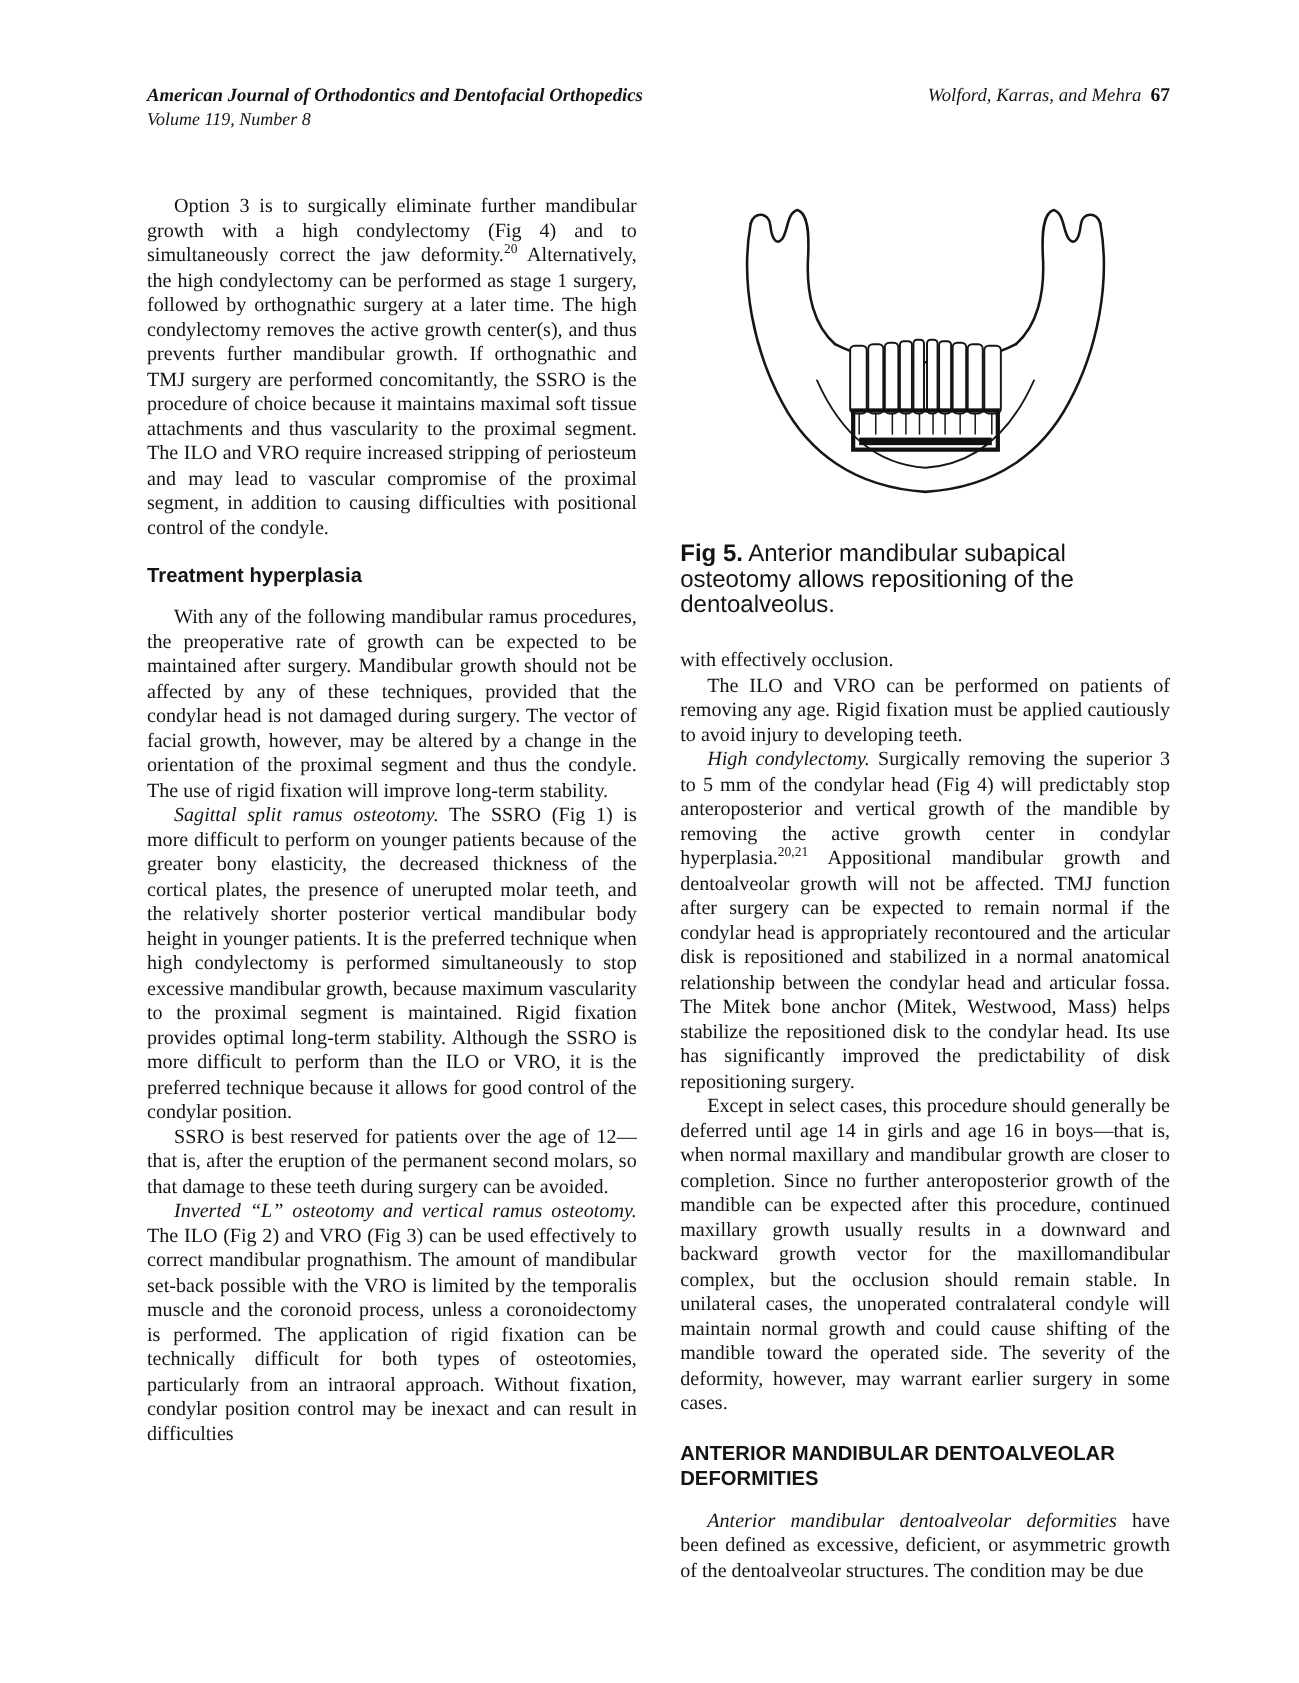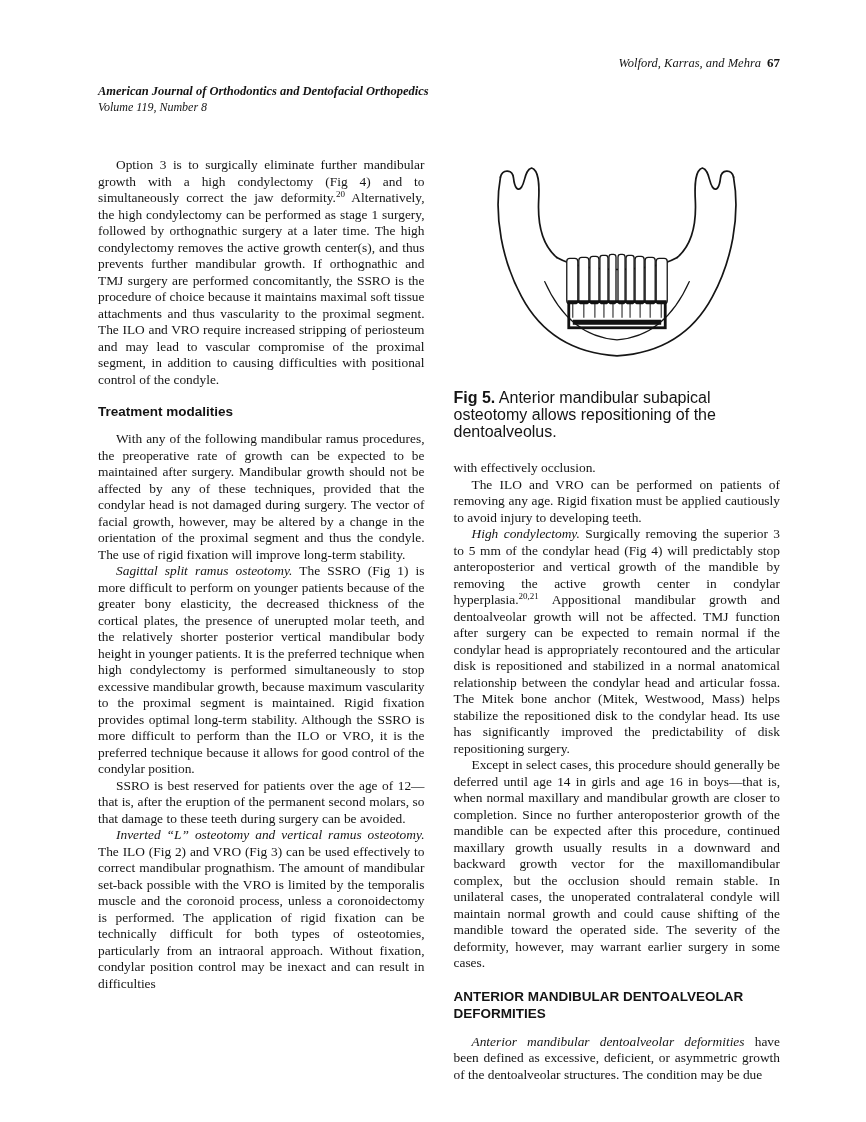--- a/index.html
+++ b/index.html
@@ -19,21 +19,21 @@
     width:682px;
   }
   
   .runhead {
     display:flex;
     justify-content:space-between;
     align-items:flex-start;
     font-size:12.5px;
     line-height:16px;
   }
-  .runhead .jtitle { font-style:italic; font-weight:bold;margin-top:28px; }
+  .runhead .jtitle { font-style:italic; font-weight:bold; }
   .runhead .vol { font-style:italic; font-size:12px; }
   .runhead .right { text-align:right; white-space:nowrap; }
   .runhead .authors { font-style:italic; }
   .runhead .pageno { font-weight:bold; font-style:normal; margin-left:6px; font-size:13px; }
 
   
   .columns {
     display:flex;
     gap:29px;
     margin-top:42px;
@@ -87,21 +87,21 @@
       <div class="right">
         <span class="authors">Wolford, Karras, and Mehra</span><span class="pageno">67</span>
       </div>
     </div>
 
     <div class="columns">
 
       <div class="col">
         <p><span>Option 3 is to surgically eliminate further mandibular growth with a high condylectomy (Fig 4) and to simultaneously correct the jaw deformity.</span><sup class="ref">20</sup><span> Alternatively, the high condylectomy can be performed as stage 1 surgery, followed by orthognathic surgery at a later time. The high condylectomy removes the active growth center(s), and thus prevents further mandibular growth. If orthognathic and TMJ surgery are performed concomitantly, the SSRO is the procedure of choice because it maintains maximal soft tissue attachments and thus vascularity to the proximal segment. The ILO and VRO require increased stripping of periosteum and may lead to vascular compromise of the proximal segment, in addition to causing difficulties with positional control of the condyle.</span></p>
 
-        <div class="section-heading">Treatment modalities</div>
+        <div class="section-heading">Treatment hyperplasia</div>
 
         <p><span>With any of the following mandibular ramus procedures, the preoperative rate of growth can be expected to be maintained after surgery. Mandibular growth should not be affected by any of these techniques, provided that the condylar head is not damaged during surgery. The vector of facial growth, however, may be altered by a change in the orientation of the proximal segment and thus the condyle. The use of rigid fixation will improve long-term stability.</span></p>
 
         <p><span class="it">Sagittal split ramus osteotomy.</span><span> The SSRO (Fig 1) is more difficult to perform on younger patients because of the greater bony elasticity, the decreased thickness of the cortical plates, the presence of unerupted molar teeth, and the relatively shorter posterior vertical mandibular body height in younger patients. It is the preferred technique when high condylectomy is performed simultaneously to stop excessive mandibular growth, because maximum vascularity to the proximal segment is maintained. Rigid fixation provides optimal long-term stability. Although the SSRO is more difficult to perform than the ILO or VRO, it is the preferred technique because it allows for good control of the condylar position.</span></p>
 
         <p><span>SSRO is best reserved for patients over the age of 12—that is, after the eruption of the permanent second molars, so that damage to these teeth during surgery can be avoided.</span></p>
 
         <p><span class="it">Inverted “L” osteotomy and vertical ramus osteotomy.</span><span> The ILO (Fig 2) and VRO (Fig 3) can be used effectively to correct mandibular prognathism. The amount of mandibular set-back possible with the VRO is limited by the temporalis muscle and the coronoid process, unless a coronoidectomy is performed. The application of rigid fixation can be technically difficult for both types of osteotomies, particularly from an intraoral approach. Without fixation, condylar position control may be inexact and can result in difficulties</span></p>
       </div>
 

